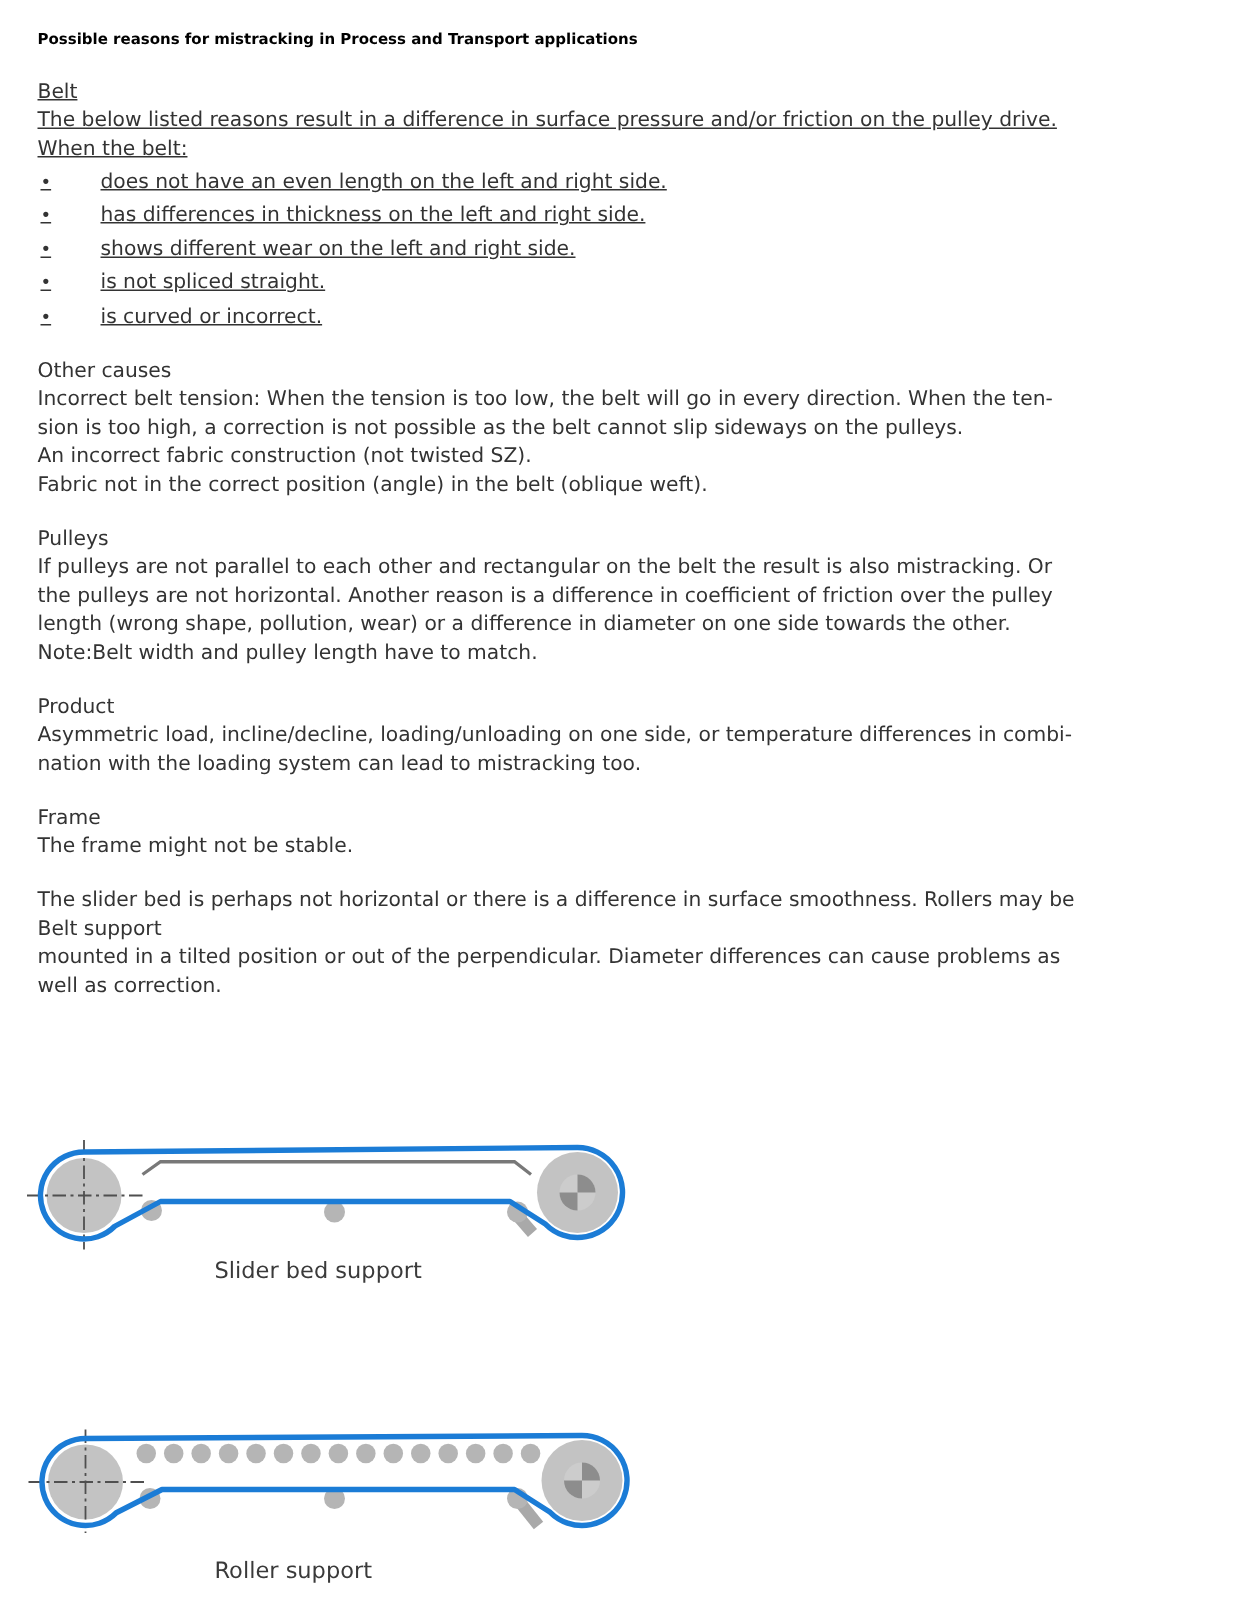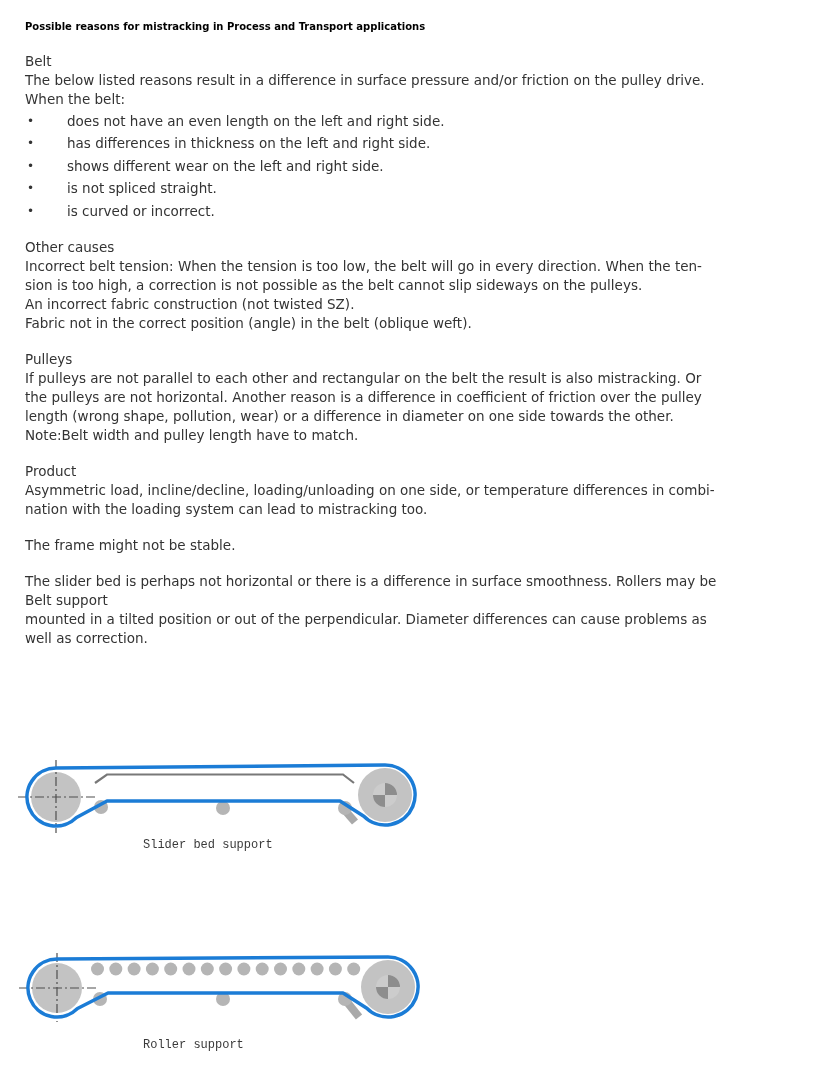--- a/index.html
+++ b/index.html
@@ -4,27 +4,27 @@
 <style>
   html,body{margin:0;padding:0;}
   body{
     width:839px;height:1075px;position:relative;background:#ffffff;
     font-family:"DejaVu Sans","Liberation Sans",sans-serif;
     color:#333333;overflow:hidden;
   }
   .doc{position:absolute;left:25px;top:19px;width:790px;}
   .title{font-size:10px;font-weight:bold;color:#000000;line-height:16px;white-space:nowrap;}
   .section{margin-top:17px;}
-  .section.first{}
+  .section.first{text-decoration:underline;}
   .line{font-size:13.5px;line-height:19px;height:19px;white-space:nowrap;}
   ul.bullets{list-style:none;margin:3px 0 0 0;padding:0;}
   ul.bullets li{display:flex;font-size:13.5px;line-height:19px;margin-bottom:3.4px;white-space:nowrap;}
   ul.bullets .dot{width:40px;padding-left:2px;font-size:12px;}
   .figure-svg{position:absolute;}
-  .caption{position:absolute;font-size:12px;color:#3a3a3a;white-space:nowrap;font-family:Liberation Mono, monospace;}
+  .caption{position:absolute;font-size:15px;color:#3a3a3a;white-space:nowrap;}
 </style>
 </head>
 <body>
 
 <div class="doc">
   <div class="title">Possible reasons for mistracking in Process and Transport applications</div>
 
   <div class="section first">
     <div class="line">Belt</div>
     <div class="line">The below listed reasons result in a difference in surface pressure and/or friction on the pulley drive.</div>
@@ -69,20 +69,21 @@
     <div class="line">Note:Belt width and pulley length have to match.</div>
   </div>
 
   <div class="section">
     <div class="line">Product</div>
     <div class="line">Asymmetric load, incline/decline, loading/unloading on one side, or temperature differences in combi-</div>
     <div class="line">nation with the loading system can lead to mistracking too.</div>
   </div>
 
   <div class="section">
+    <div class="line">Frame</div>
     <div class="line">The frame might not be stable.</div>
   </div>
 
   <div class="section">
     <div class="line">The slider bed is perhaps not horizontal or there is a difference in surface smoothness. Rollers may be</div>
     <div class="line">Belt support</div>
     <div class="line">mounted in a tilted position or out of the perpendicular. Diameter differences can cause problems as</div>
     <div class="line">well as correction.</div>
   </div>
 </div>

